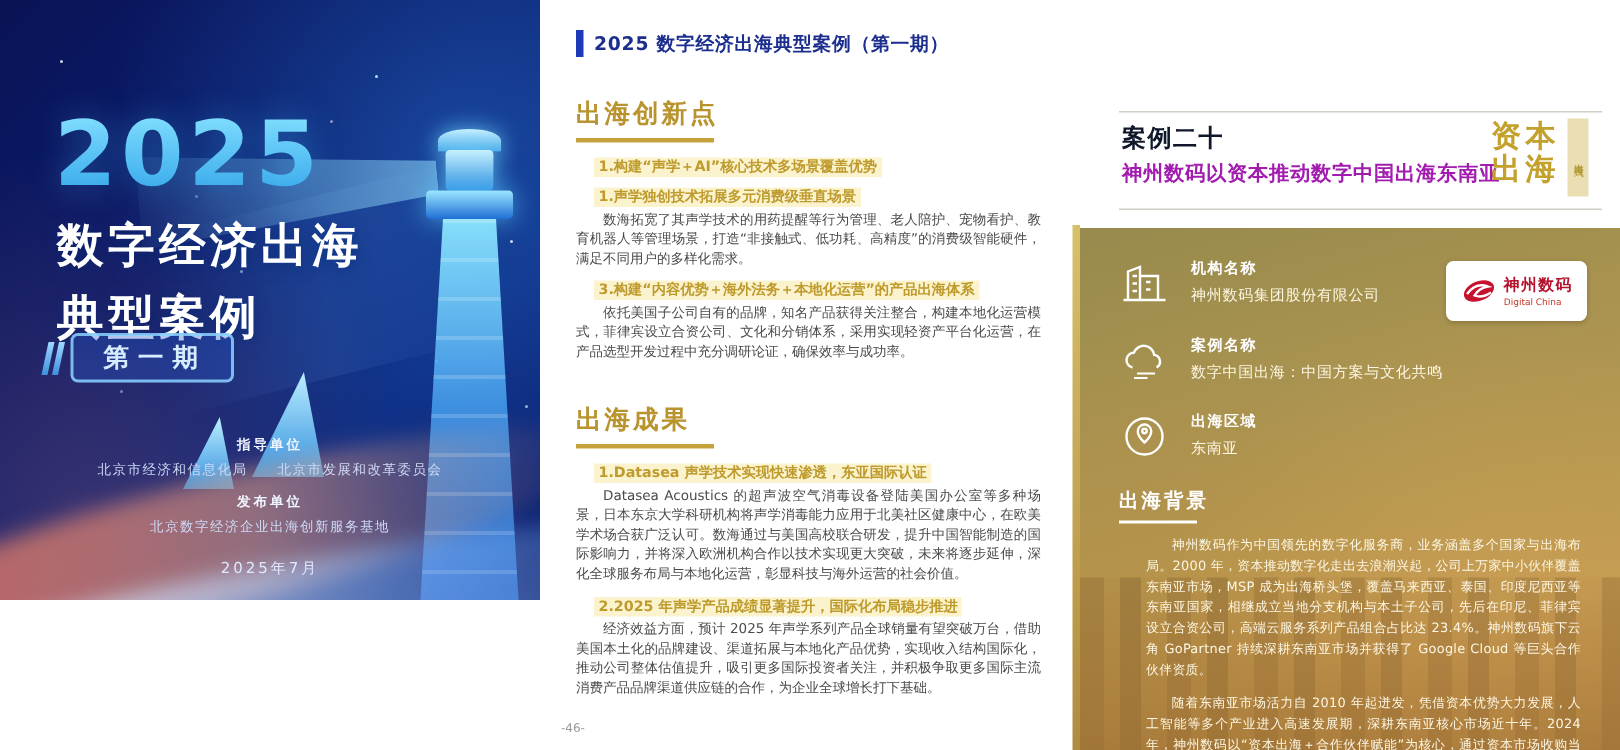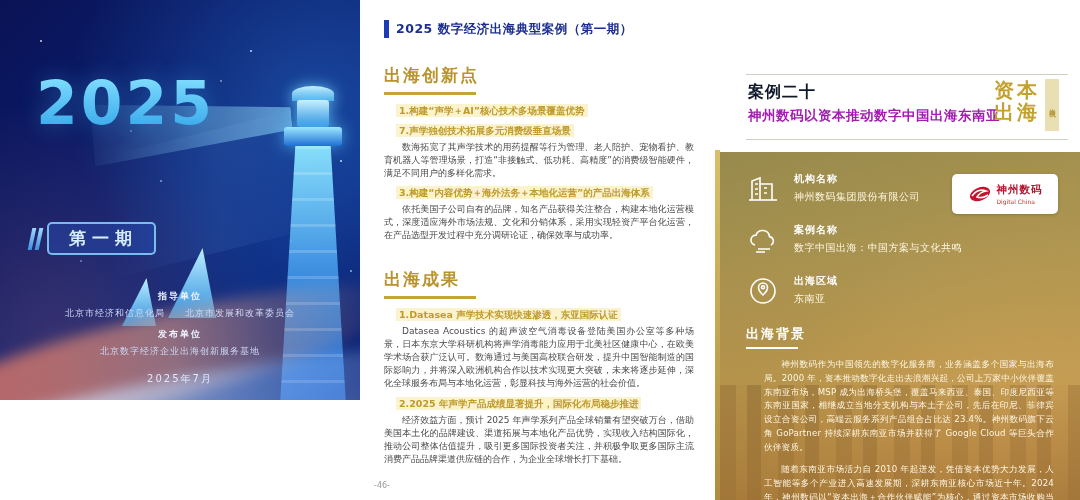--- a/index.html
+++ b/index.html
@@ -105,21 +105,21 @@
     background:
       linear-gradient(transparent, rgba(120,80,30,.55)),
       repeating-linear-gradient(90deg, rgba(100,65,25,.38) 0 16px, rgba(150,105,45,.14) 16px 27px,
         rgba(88,58,24,.42) 27px 41px, rgba(160,115,55,.12) 41px 58px); }
 
   .info-row { position:relative; display:flex; align-items:flex-start; margin-bottom:17px; z-index:2; }
   .info-icon { width:34px; height:34px; margin-right:14px; flex:0 0 34px; }
   .info-label { color:#fff; font-weight:800; font-size:10px; letter-spacing:1px; }
   .info-value { color:#fdf6e0; font-size:10px; margin-top:4px; letter-spacing:.5px; }
 
-  .logo-card { position:absolute; right:22px; top:22px; width:106px; height:40px; background:#fff; border-radius:5px;
+  .logo-card { position:absolute; right:22px; top:22px; width:94px; height:40px; background:#fff; border-radius:5px;
     display:flex; align-items:center; justify-content:center; gap:5px; z-index:3; box-shadow:0 1px 3px rgba(60,40,0,.25); }
   .logo-text .cn { color:#b5122e; font-weight:800; font-size:10.5px; letter-spacing:1px; }
   .logo-text .en { color:#c0392b; font-size:6px; margin-top:1px; }
 
   .bg-heading { position:relative; z-index:2; color:#fff; font-weight:800; font-size:13px; letter-spacing:2px; margin-top:4px; }
   .bg-underline { position:relative; z-index:2; width:52px; height:2px; background:#fff; margin-top:4px; }
   .bg-para { position:relative; z-index:2; color:#fdf6e2; font-size:8.6px; line-height:1.6; text-align:justify;
     text-indent:2em; margin-top:9px; letter-spacing:.2px;margin-left:18px; }
 </style>
 </head>
@@ -138,20 +138,24 @@
     <div class="lh-gallery"></div>
     <div class="lh-tower"></div>
     <div class="boat b1"></div>
     <div class="boat b2"></div>
     <div class="trail t1"></div>
     <div class="trail t2"></div>
     <div class="trail t3"></div>
     <div class="trail t4"></div>
 
     <div class="cover-year">2025</div>
+    <div class="cover-title">
+      <div>数字经济出海</div>
+      <div>典型案例</div>
+    </div>
     <div class="issue-wrap">
       <div class="issue-bars">
           <i></i>
           <i></i>
         </div>
       <div class="issue-badge">第一期</div>
     </div>
 
     <div class="cover-footer">
       <div class="lbl">指导单位</div>
@@ -165,24 +169,24 @@
   <div class="page-mid">
     <div class="mid-header">
       <div class="bar"></div>
       <div class="txt">2025 数字经济出海典型案例（第一期）</div>
     </div>
 
     <div class="sec-heading">出海创新点</div>
     <div class="sec-underline"></div>
 
     <div class="item-title"><span>1.构建“声学＋AI”核心技术多场景覆盖优势</span></div>
-    <div class="item-title"><span>7.声学独创技术拓展多元消费级垂直场景</span></div>
+    <div class="item-title"><span>1.声学独创技术拓展多元消费级垂直场景</span></div>
     <div class="item-body">数海拓宽了其声学技术的用药提醒等行为管理、老人陪护、宠物看护、教育机器人等管理场景，打造“非接触式、低功耗、高精度”的消费级智能硬件，满足不同用户的多样化需求。</div>
     <div class="item-title"><span>3.构建“内容优势＋海外法务＋本地化运营”的产品出海体系</span></div>
-    <div class="item-body">依托美国子公司自有的品牌，知名产品获得关注整合，构建本地化运营模式，深度适应海外市场法规、文化和分销体系，采用实现轻资产平台化运营，在产品选型开发过程中充分调研论证，确保效率与成功率。</div>
+    <div class="item-body">依托美国子公司自有的品牌，知名产品获得关注整合，构建本地化运营模式，菲律宾设立合资公司、文化和分销体系，采用实现轻资产平台化运营，在产品选型开发过程中充分调研论证，确保效率与成功率。</div>
 
     <div class="sec-heading">出海成果</div>
     <div class="sec-underline"></div>
 
     <div class="item-title"><span>1.Datasea 声学技术实现快速渗透，东亚国际认证</span></div>
     <div class="item-body">Datasea Acoustics 的超声波空气消毒设备登陆美国办公室等多种场景，日本东京大学科研机构将声学消毒能力应用于北美社区健康中心，在欧美学术场合获广泛认可。数海通过与美国高校联合研发，提升中国智能制造的国际影响力，并将深入欧洲机构合作以技术实现更大突破，未来将逐步延伸，深化全球服务布局与本地化运营，彰显科技与海外运营的社会价值。</div>
     <div class="item-title"><span>2.2025 年声学产品成绩显著提升，国际化布局稳步推进</span></div>
     <div class="item-body">经济效益方面，预计 2025 年声学系列产品全球销量有望突破万台，借助美国本土化的品牌建设、渠道拓展与本地化产品优势，实现收入结构国际化，推动公司整体估值提升，吸引更多国际投资者关注，并积极争取更多国际主流消费产品品牌渠道供应链的合作，为企业全球增长打下基础。</div>
 
     <div class="page-num">-46-</div>

